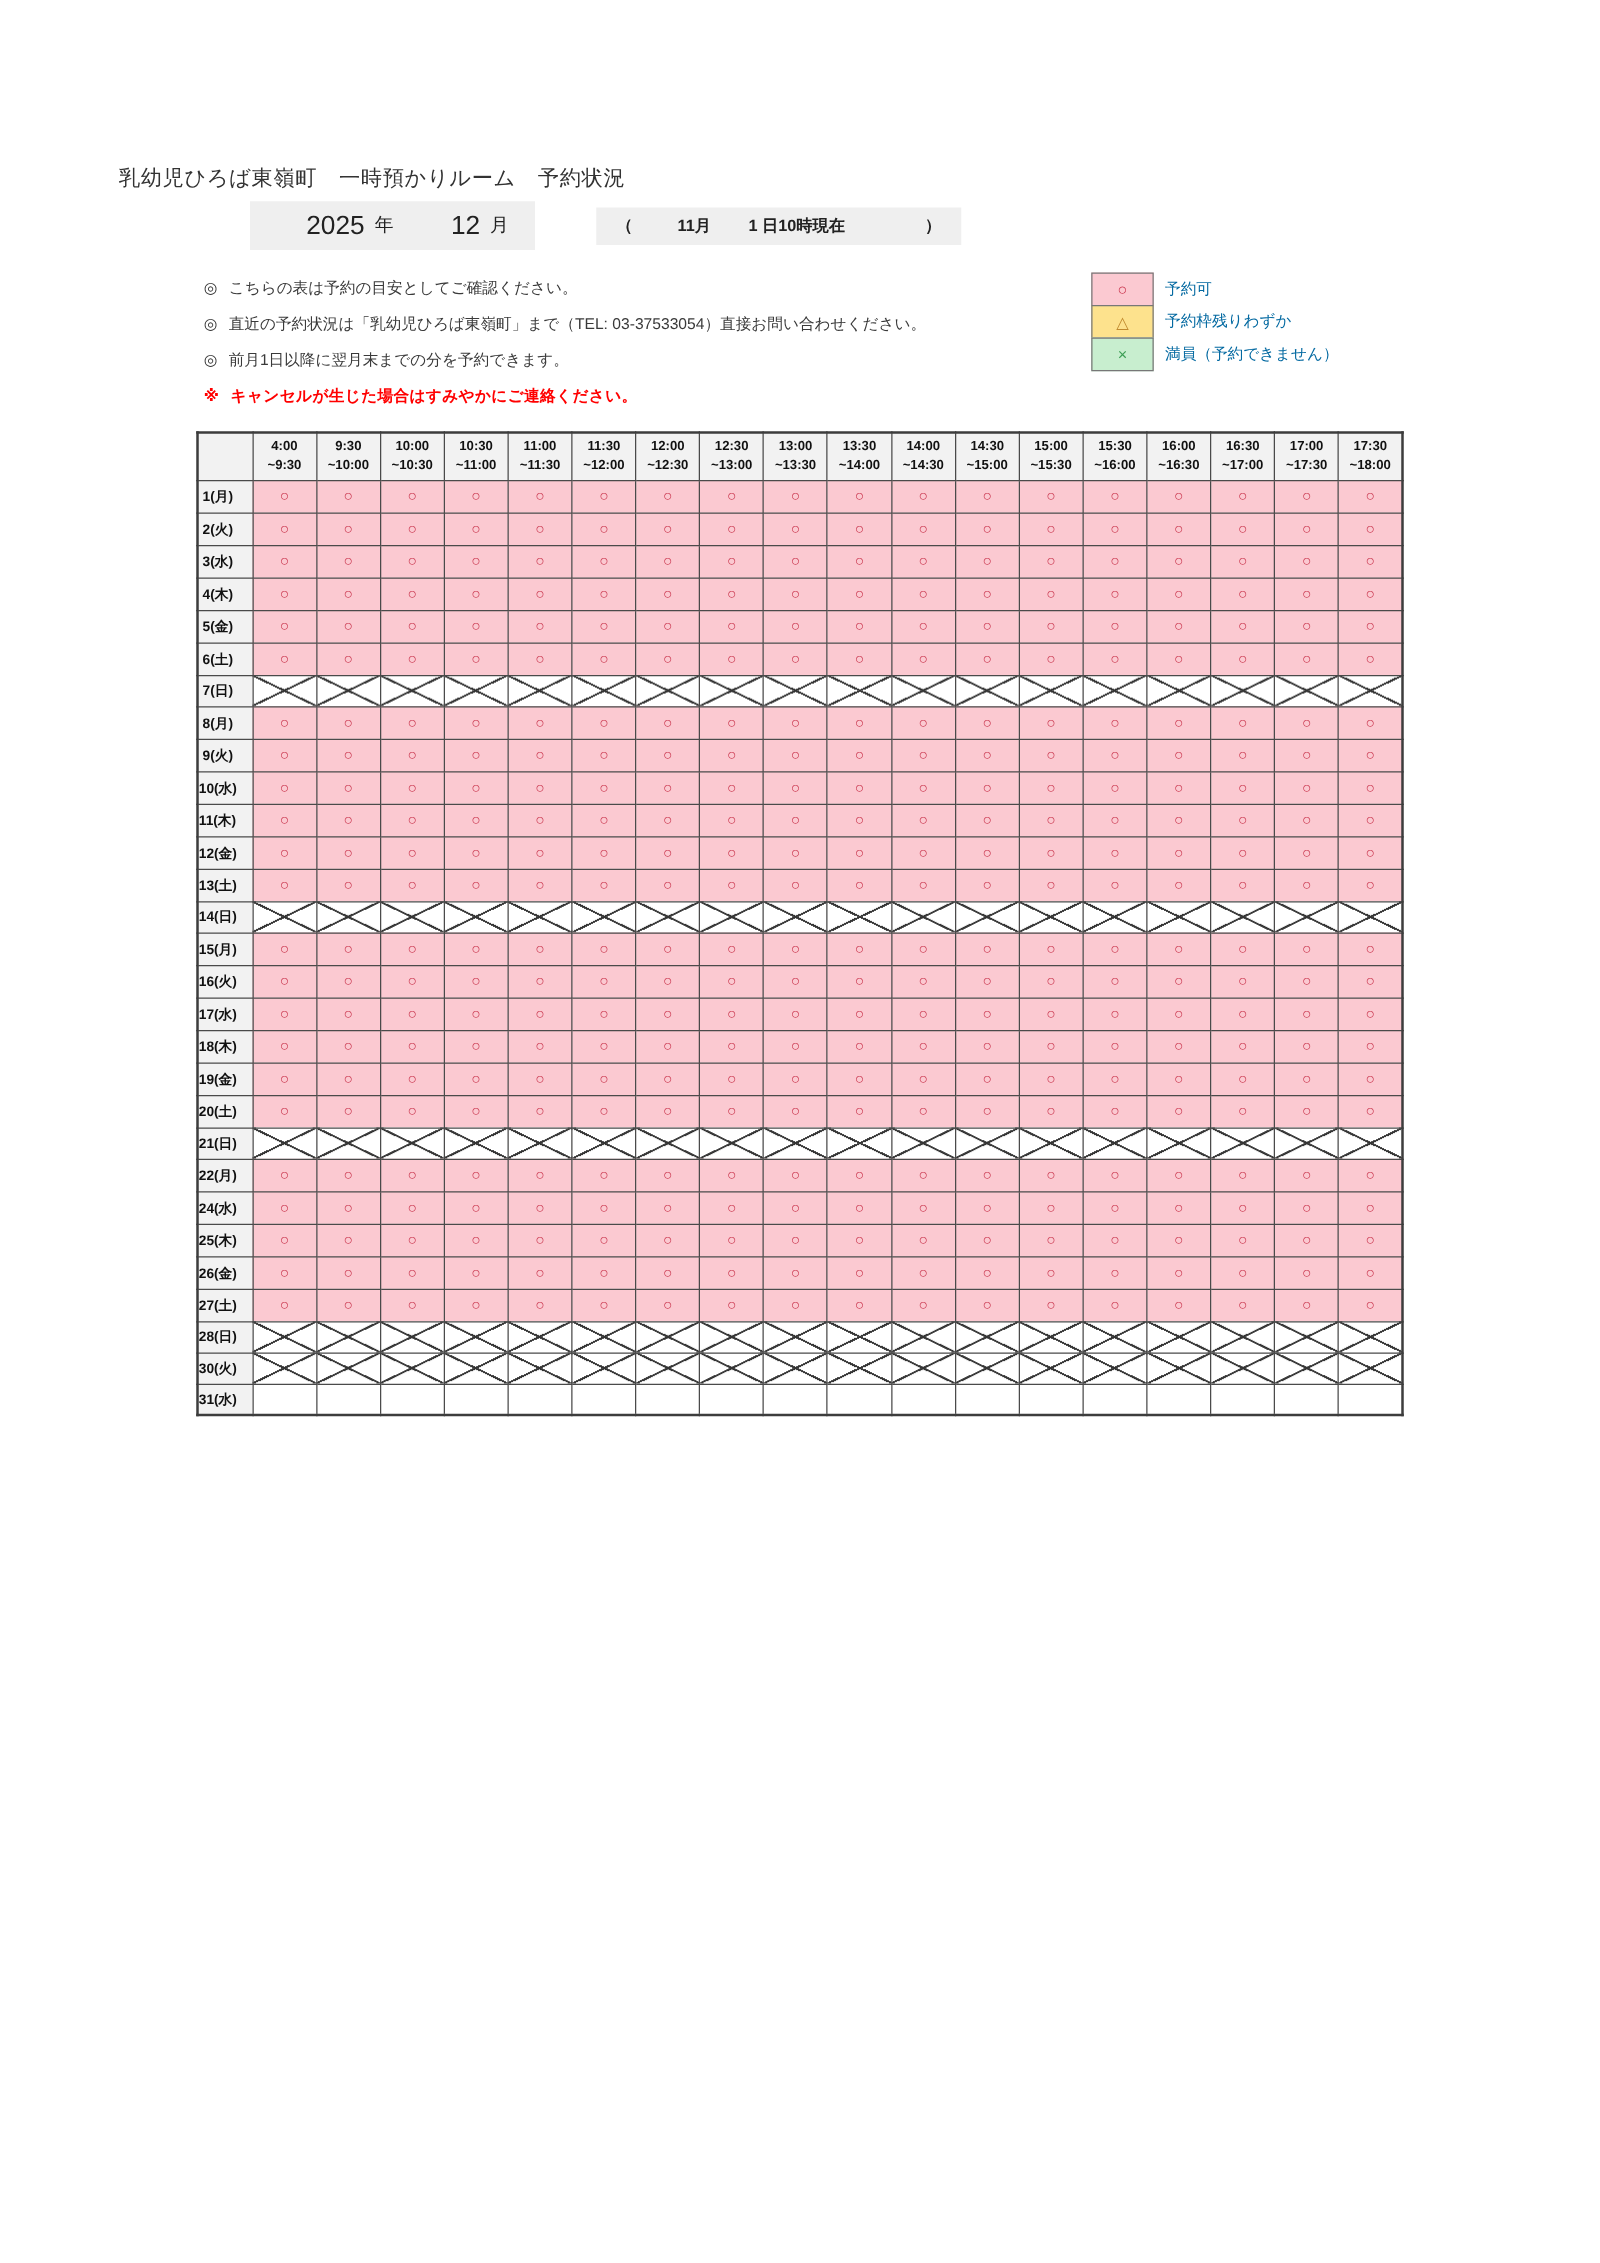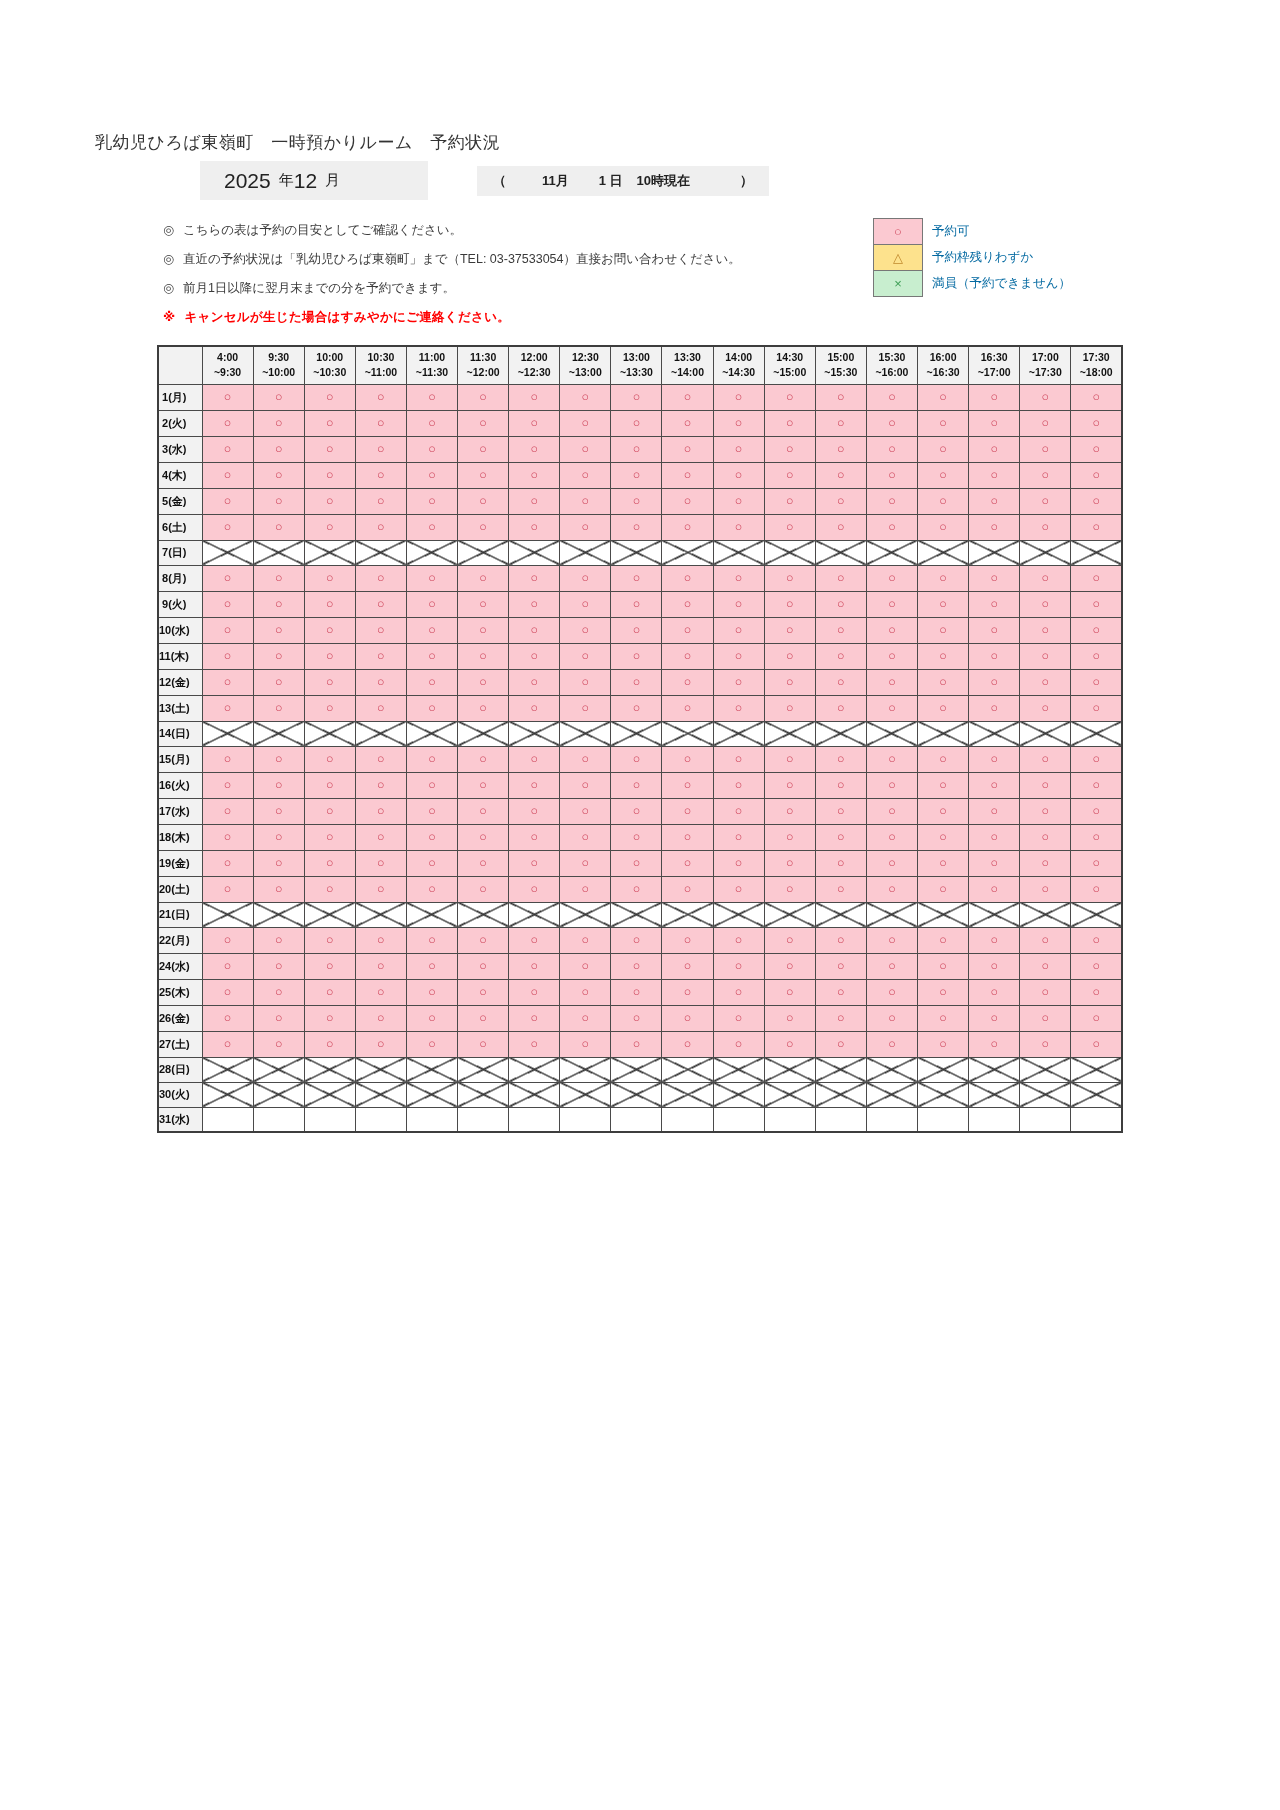--- a/index.html
+++ b/index.html
@@ -2,31 +2,31 @@
 <html style="--box-bg: #efefef; --header-bg: #f2f2f2; --open-bg: #fbc9d1; --open-sym: #cc3e55; --grid: #4a4a4a;"><head>
 <meta charset="utf-8">
 <style>
   html,body{margin:0;padding:0;background:#ffffff;}
   .page{position:relative;width:1280px;height:1810px;background:#ffffff;overflow:hidden;
         font-family:"Liberation Sans","DejaVu Sans",sans-serif;color:#1a1a1a;}
 
   .doc-title{position:absolute;left:95px;top:131px;font-size:17px;color:#333;letter-spacing:.5px;}
 
   .ym-box{position:absolute;left:200px;top:161px;width:228px;height:39px;background:var(--box-bg,#efefef);
-          display:flex;align-items:center;box-sizing:border-box;padding-left:24px;}
+          display:flex;align-items:center;box-sizing:border-box;padding-left:45px;}
   .ym-box .big{font-size:21px;color:#222;}
   .ym-box .unit{font-size:15px;margin-left:8px;color:#222;}
-  .ym-box .m{}
+  .ym-box .m{margin-left:46px;}
 
   .asof-box{position:absolute;left:477px;top:166px;width:292px;height:30px;background:var(--box-bg,#efefef);
             display:flex;align-items:center;box-sizing:border-box;padding:0 16px;
             font-size:13px;font-weight:bold;color:#222;}
   .asof-box .g1{margin-left:36px;}
   .asof-box .g2{margin-left:30px;}
-  .asof-box .g3{margin-left:14px;}
+  .asof-box .g3{}
   .asof-box .g4{margin-left:auto;}
 
   .notes{position:absolute;left:163px;top:222px;font-size:12.5px;}
   .note{display:flex;gap:9px;margin-bottom:12px;white-space:nowrap;}
   .note.bold{font-weight:bold;margin-top:2px;letter-spacing:.3px;}
 
   .legend{position:absolute;left:873px;top:218px;}
   .legend-row{display:flex;align-items:stretch;height:27px;}
   .legend-row + .legend-row{margin-top:-1px;}
   .legend-sym{width:50px;box-sizing:border-box;border:1px solid #777;

